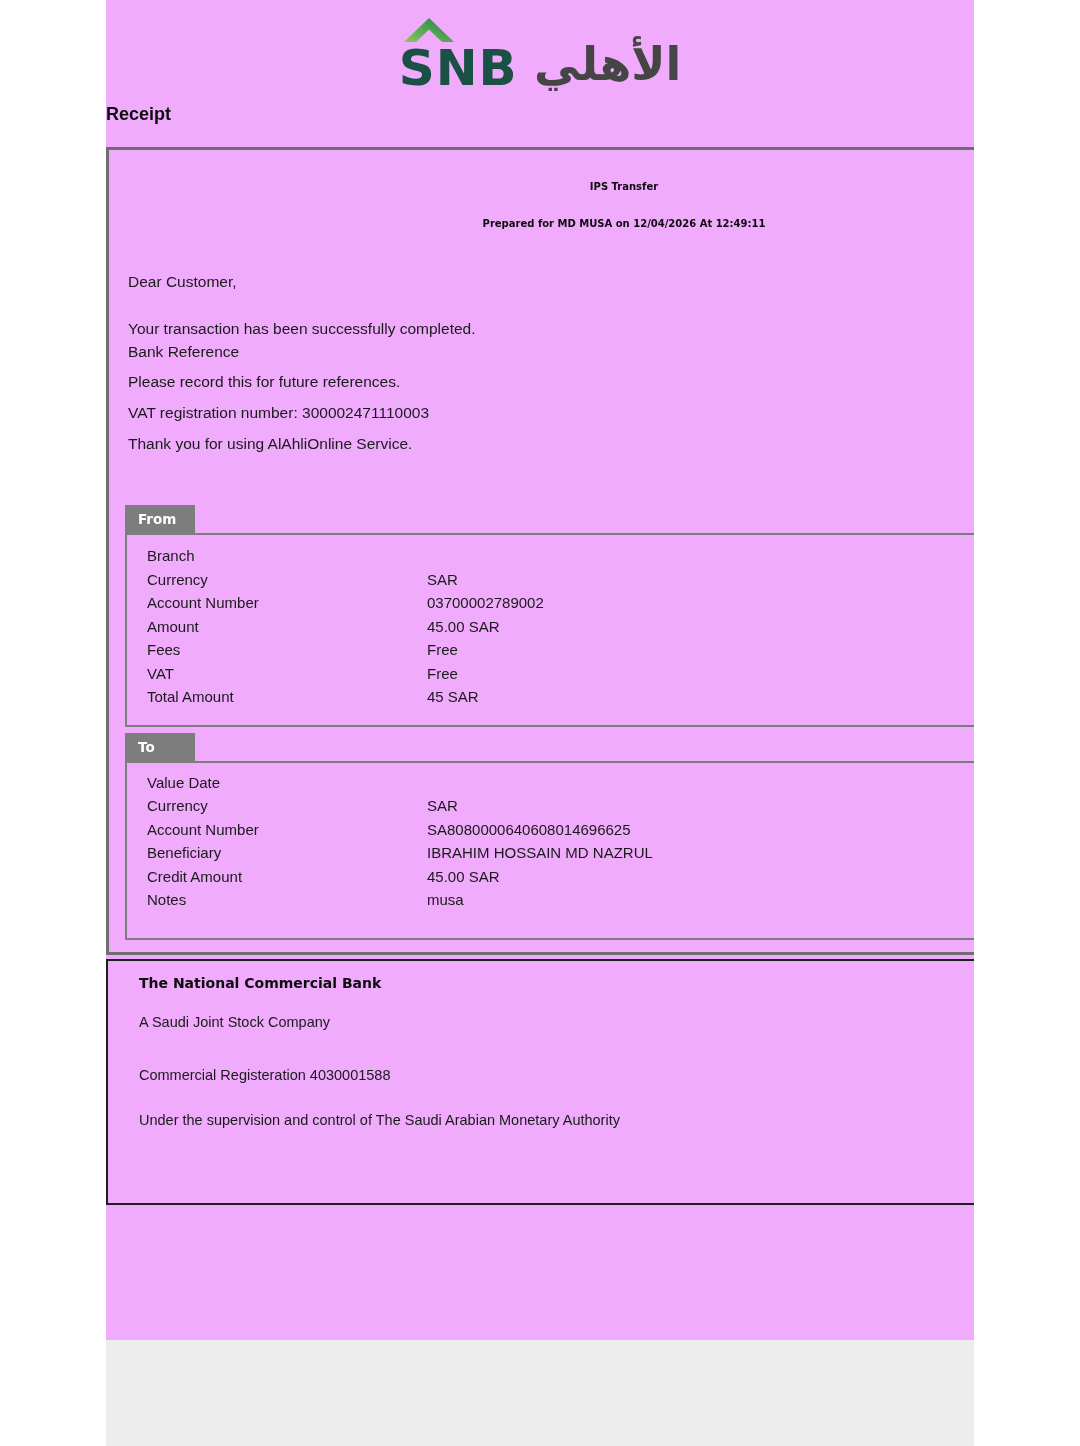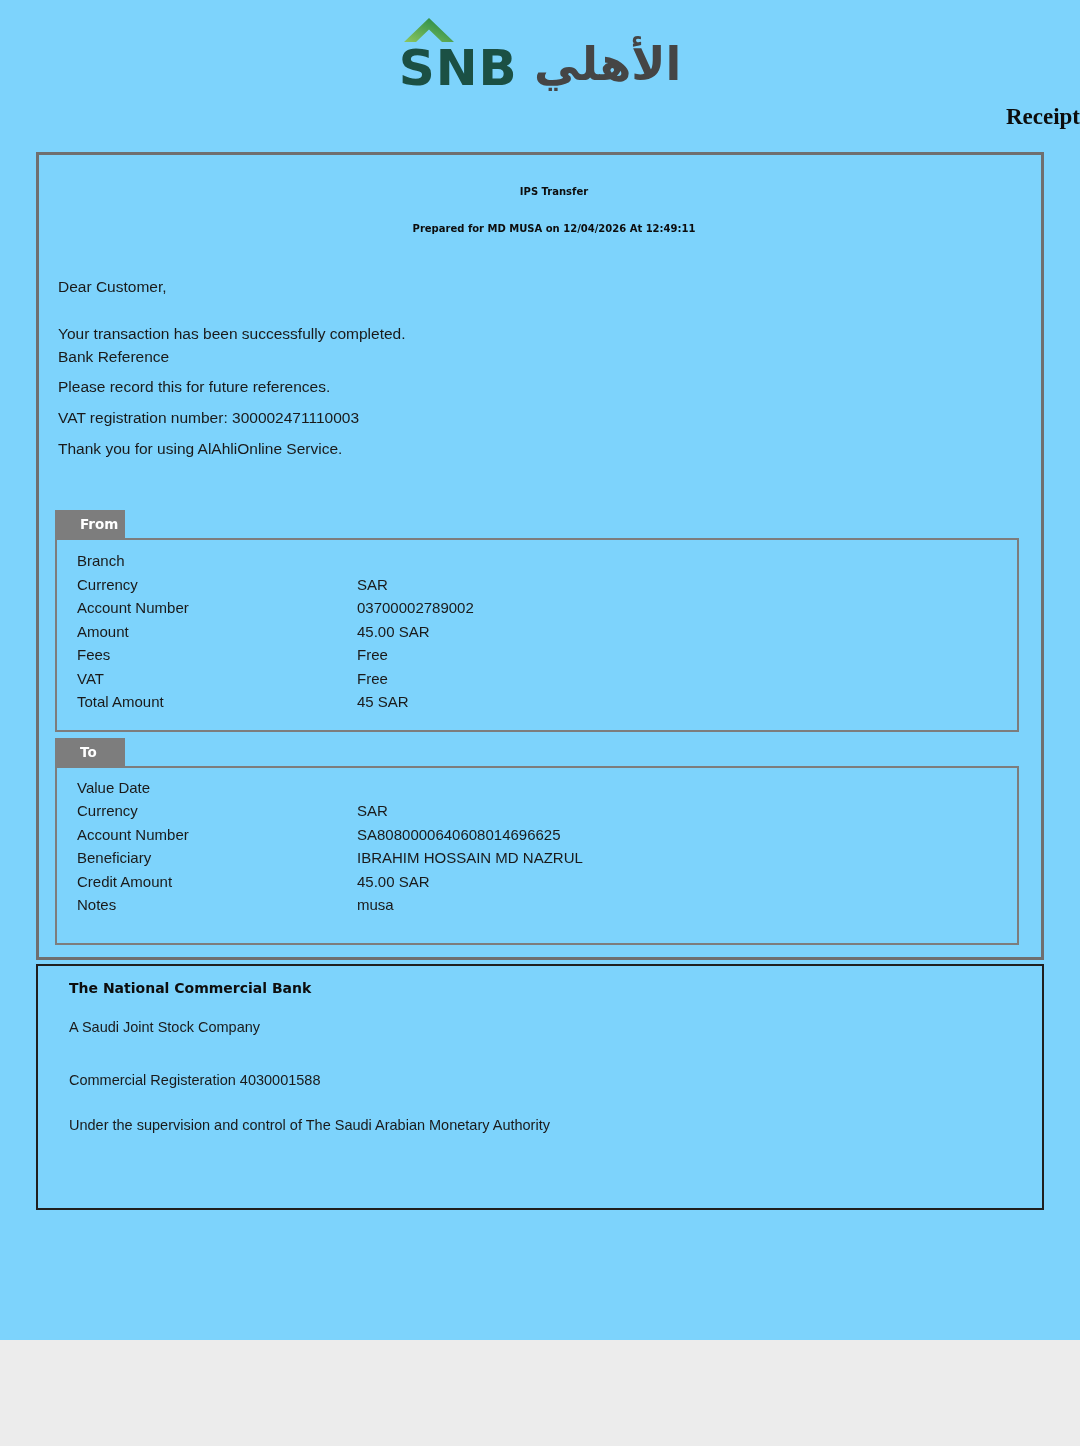--- a/index.html
+++ b/index.html
@@ -1,22 +1,22 @@
 <!DOCTYPE html>
 <html><head>
 <meta charset="utf-8">
 <style>
   * { margin: 0; padding: 0; box-sizing: border-box; }
   html, body { background: #ffffff; }
   .page {
     position: relative;
-    width: 1080px;
+    width: 868px;
     height: 1446px;
     margin: 0 auto;
-    background: #7dd3fc;
+    background: #f0abfc;
     overflow: hidden;
     font-family: "Liberation Sans", sans-serif;
     color: #1a1a1a;
   }
 
   
   .logo-wrap { text-align: center; padding-top: 16px; height: 102px; }
   .logo { position: relative; display: inline-block; white-space: nowrap; }
   .chevron { position: absolute; left: 4px; top: 0; }
   .snb-text {
@@ -37,24 +37,24 @@
     font-family: "DejaVu Sans", sans-serif;
     font-weight: bold;
     font-size: 46px;
     line-height: 60px;
     color: #454545;
     vertical-align: top;
   }
 
   
   .page-title {
-    text-align: right;
-    font-family: Liberation Serif, serif;
-    font-weight: bold;
-    font-size: 23px;
+    text-align: left;
+    font-family: Liberation Sans, sans-serif;
+    font-weight: bold;
+    font-size: 18px;
     color: #0d0d0d;
     margin-top: 2px;
   }
 
   
   .main-box {
     width: 1008px;
     height: 808px;
     margin: 22px auto 0 auto;
     border: 3px solid #6f6f6f;
@@ -89,21 +89,21 @@
   .section-tab {
     margin-left: 16px;
     width: 70px;
     height: 28px;
     background: #7d7d7d;
     color: #ffffff;
     font-family: "DejaVu Sans", sans-serif;
     font-weight: bold;
     font-size: 13.5px;
     line-height: 28px;
-    padding-left: 25px;
+    padding-left: 13px;
   }
   .from-tab { margin-top: 52px; }
   .to-tab { margin-top: 6px; }
   .section-box {
     margin-left: 16px;
     margin-right: 22px;
     border: 2px solid #7d7d7d;
   }
   .from-box { padding: 9px 0 16px 0; }
   .to-box { padding: 8px 0 26px 0; }

